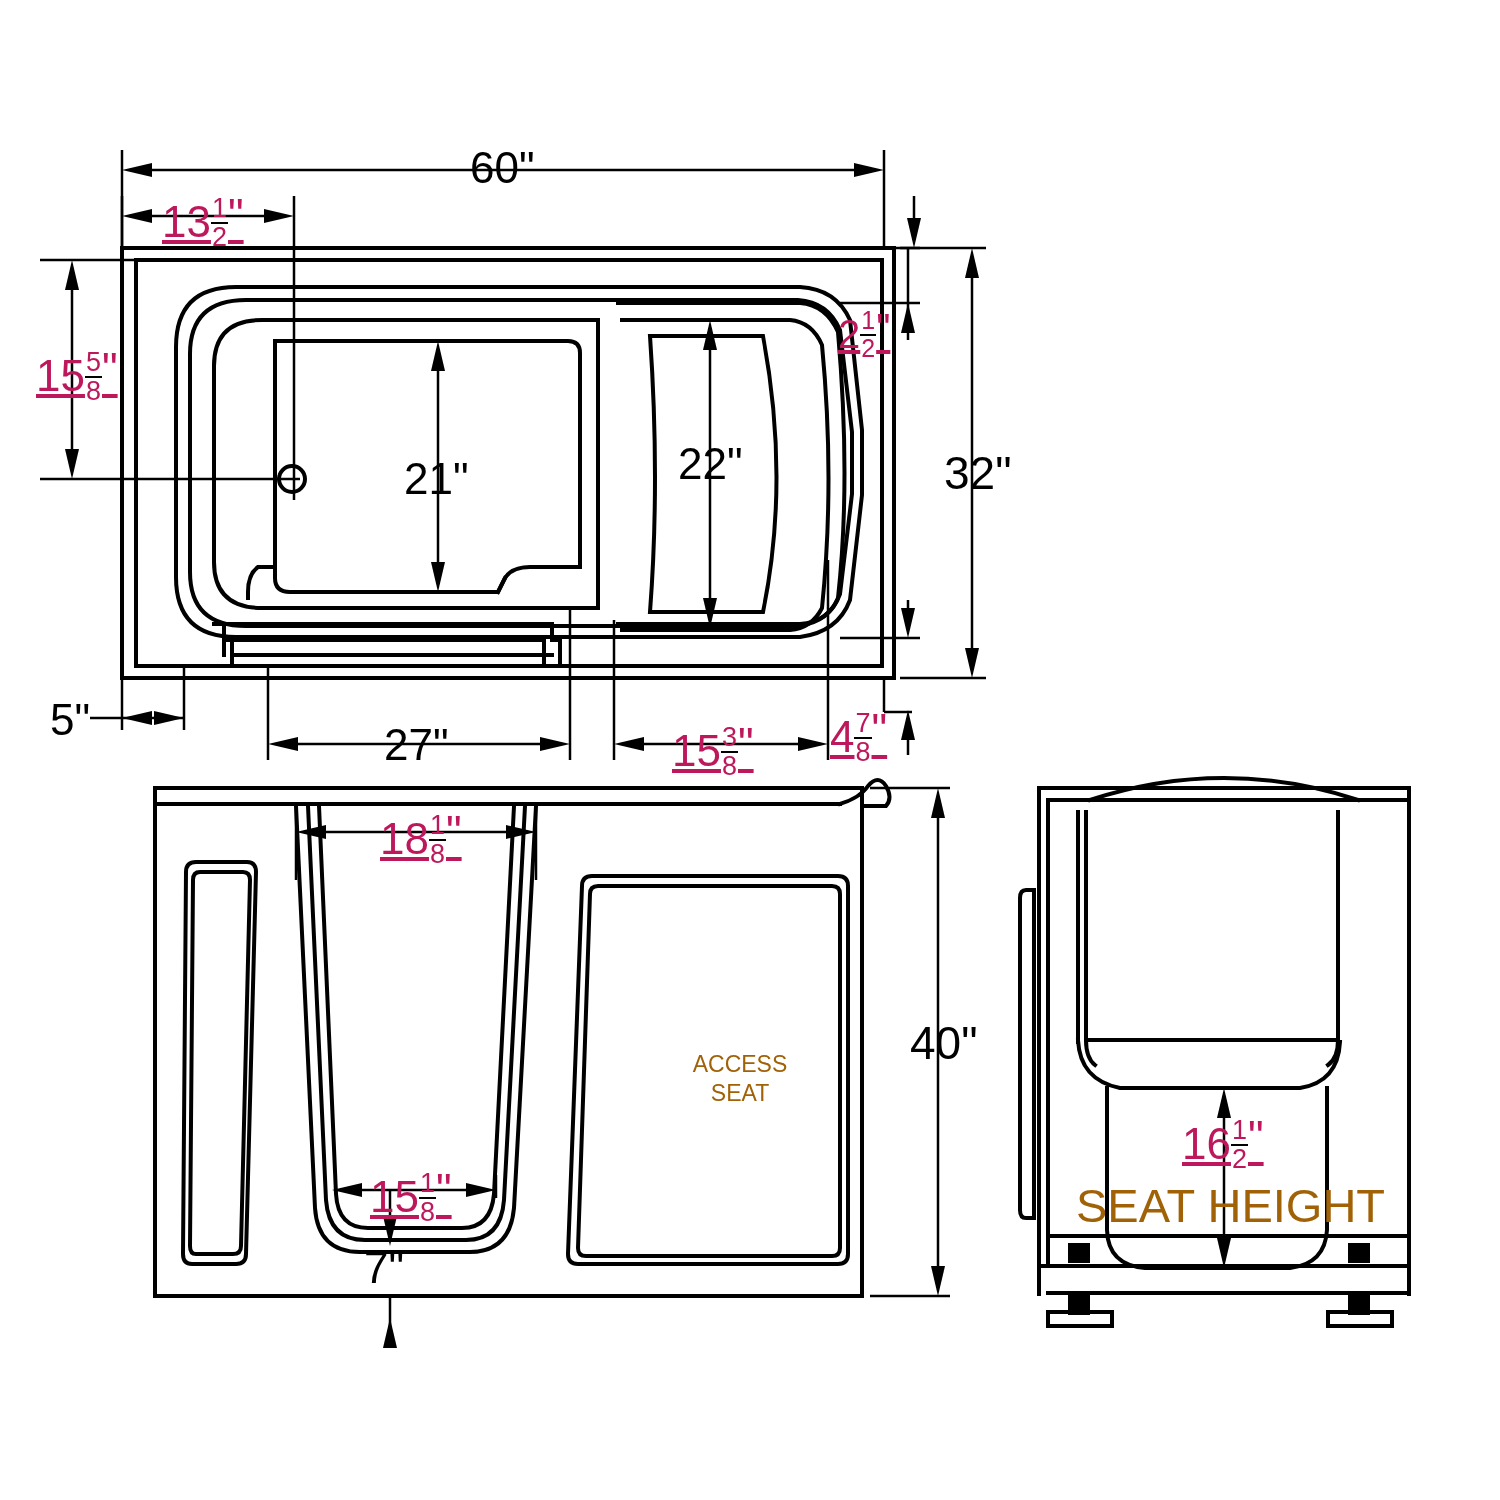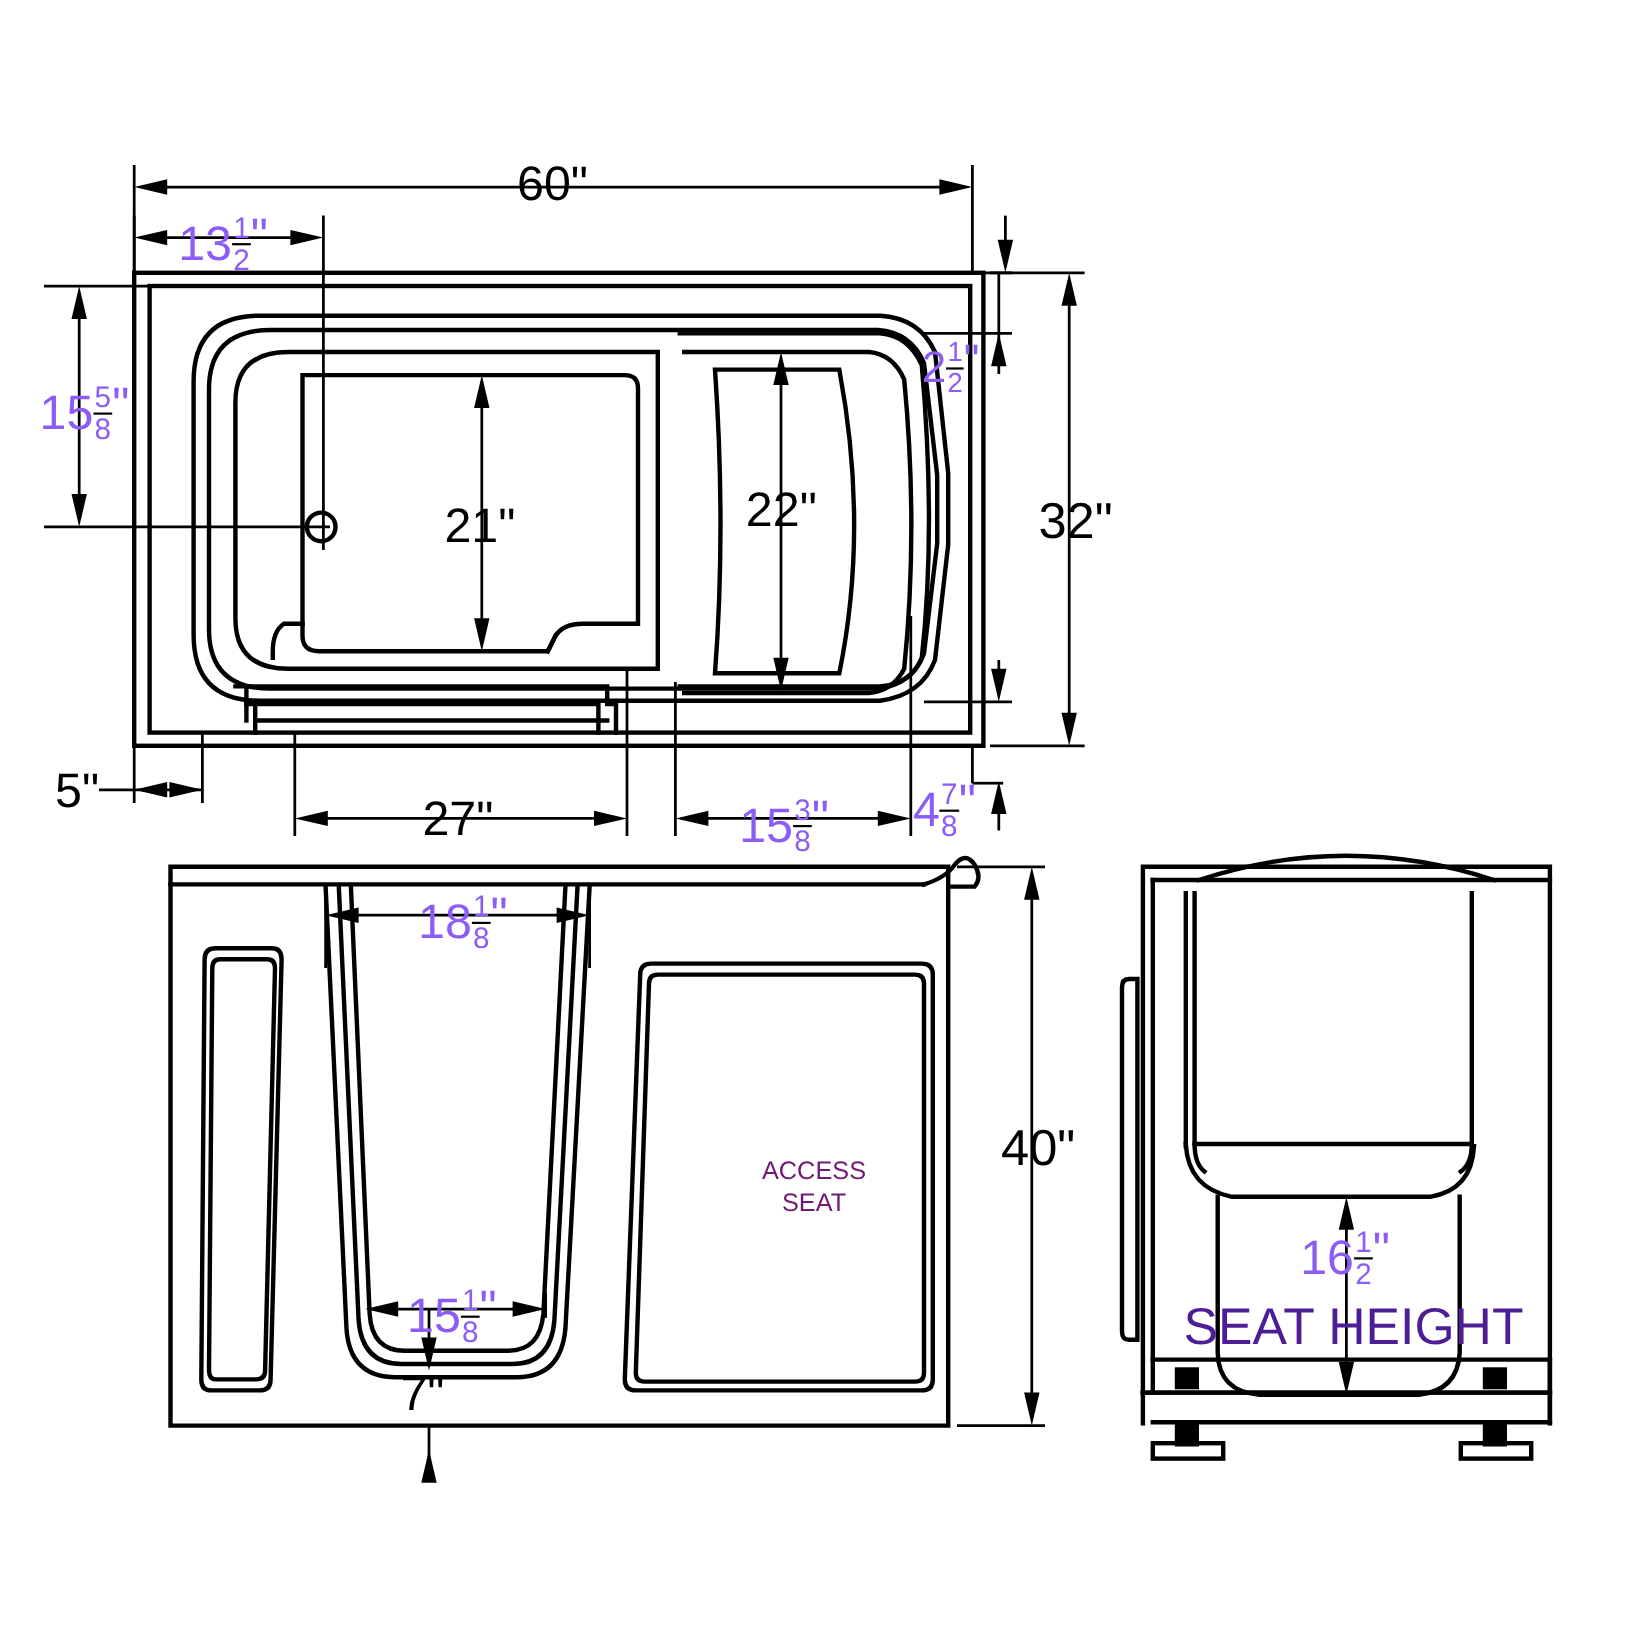--- a/index.html
+++ b/index.html
@@ -42,24 +42,25 @@
     fill: none;
     stroke-width: 2.5;
   }
   .fillblk {
     fill: #000000;
     stroke: none;
   }
   .dimlabel-wrap {
     position: absolute;
     font-family: "Liberation Sans", sans-serif;
-    color: #8b5cf6;
+    color: #be185d;
     white-space: nowrap;
     line-height: 1;
     font-size: 44px;
+    text-decoration: underline;
   }
   .fr {
     display: inline-block;
     vertical-align: -0.34em;
     text-align: center;
     font-size: 27px;
     line-height: 1.02;
     position: relative;
     top: 0px;
   }
@@ -70,30 +71,30 @@
     position: absolute;
     font-family: "Liberation Sans", sans-serif;
     color: #000;
     white-space: nowrap;
     font-size: 44px;
     line-height: 1;
   }
   .accesslbl {
     position: absolute;
     font-family: "Liberation Sans", sans-serif;
-    color: #701a75;
+    color: #a16207;
     font-size: 23px;
     line-height: 1.28;
     text-align: center;
     white-space: nowrap;
   }
   .seatlbl {
     position: absolute;
     font-family: "Liberation Sans", sans-serif;
-    color: #4c1d95;
+    color: #a16207;
     font-size: 47px;
     line-height: 1;
     white-space: nowrap;
   }
 </style>
 </head>
 <body>
 
 <div id="sheet">
 

